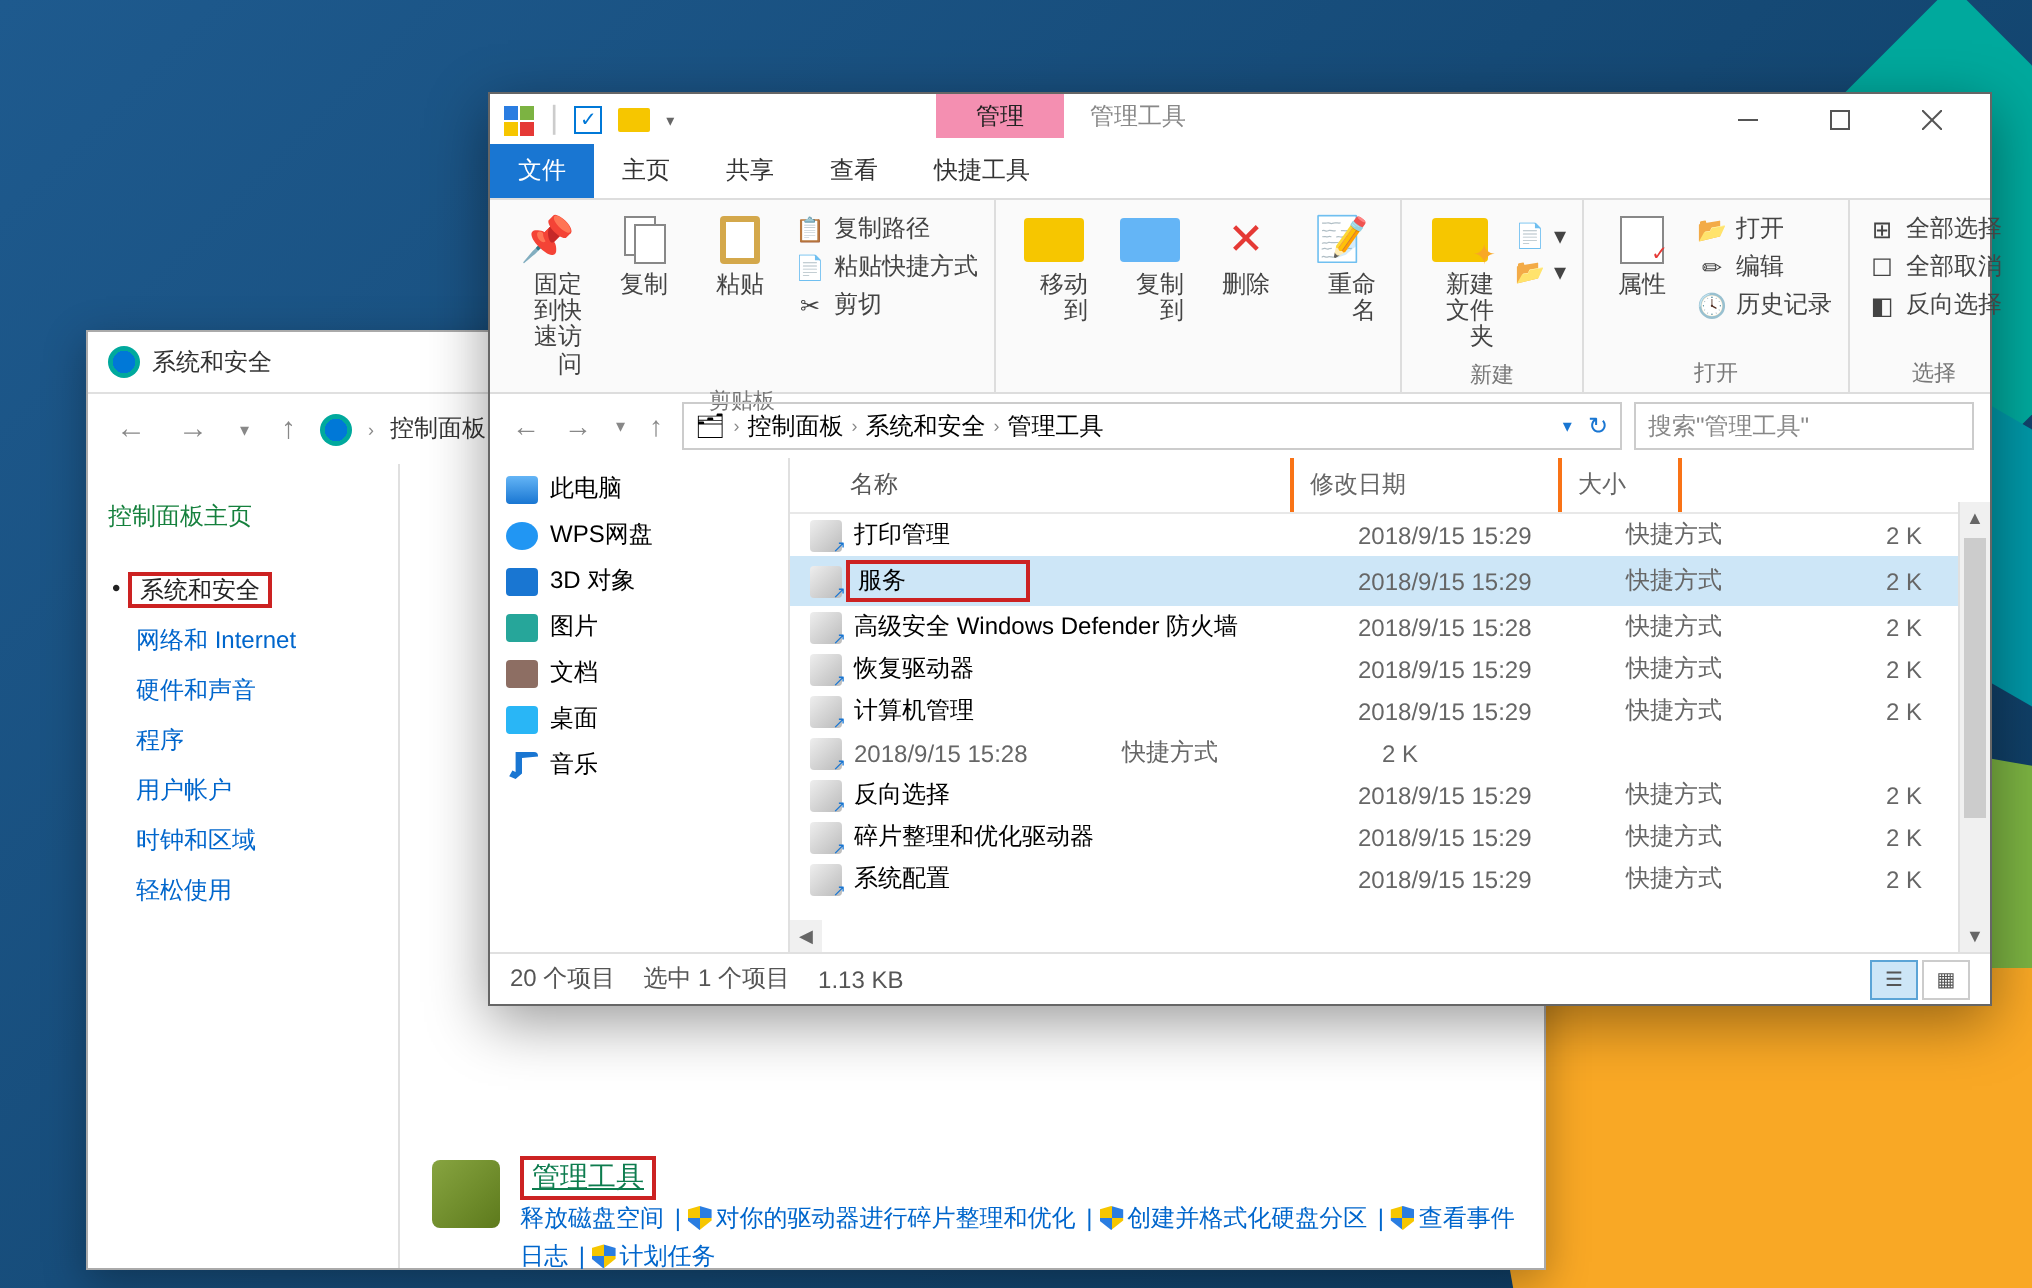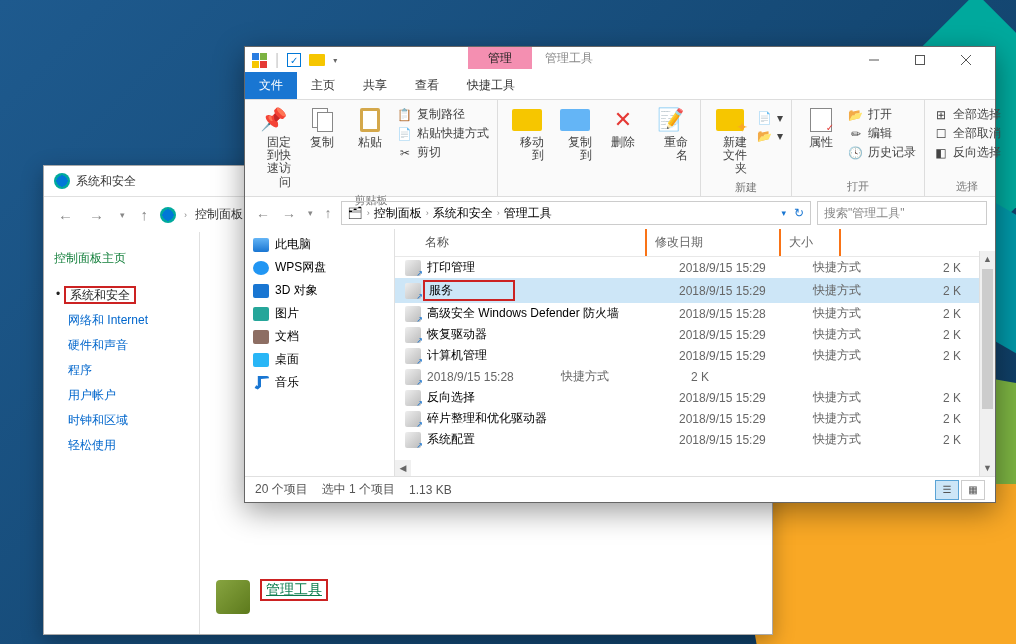--- a/index.html
+++ b/index.html
@@ -164,20 +164,21 @@
           <div class="item">用户帐户</div>
           <div class="item">时钟和区域</div>
           <div class="item">轻松使用</div>
         </div>
     </div>
     <div class="win1-main">
       <div style="height:330px"></div>
       <div class="link-row">
         <div class="rowicon ic-admin"></div>
         <span class="title boxed">管理工具</span>
+        <div class="sub" id="admin-links"><span>释放磁盘空间</span> | <span class="shield"></span><span>对你的驱动器进行碎片整理和优化</span> | <span class="shield"></span><span>创建并格式化硬盘分区</span> | <span class="shield"></span><span>查看事件日志</span> | <span class="shield"></span><span>计划任务</span></div>
       </div>
 
     </div>
   </div>
 </div>
 
 <div class="win2">
   <div class="qat">
     <span class="appicon">
         <i></i>

